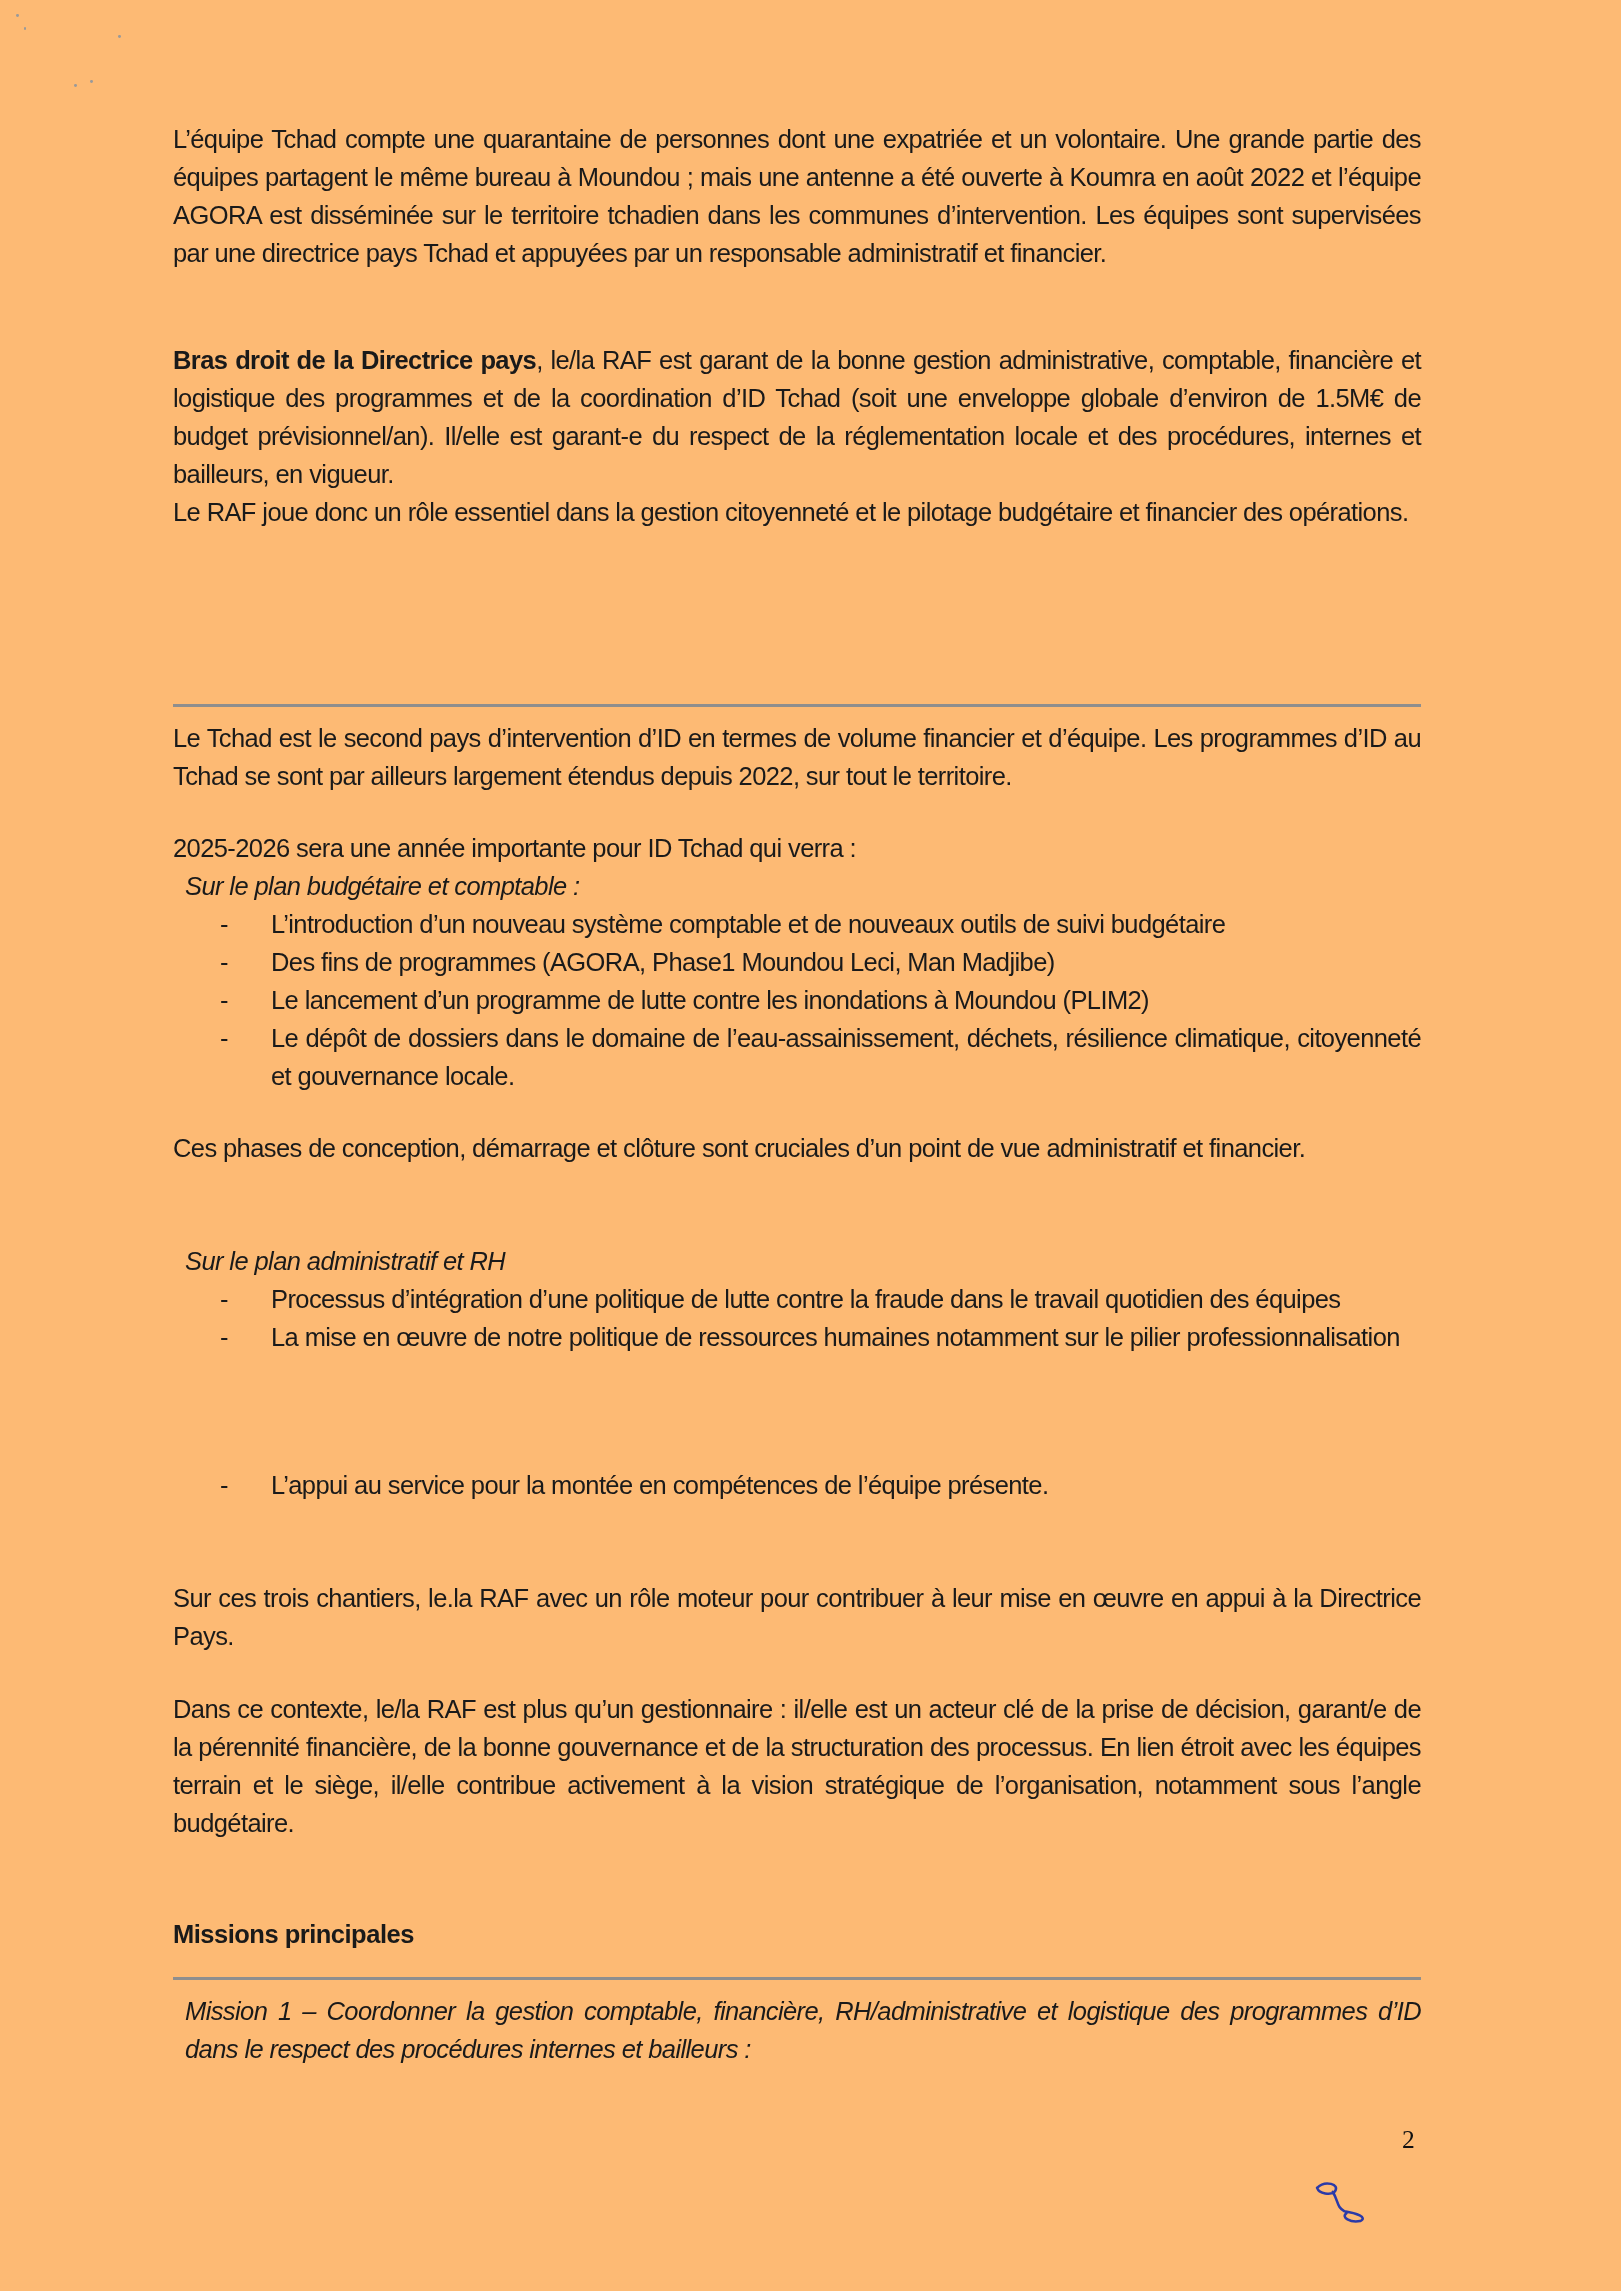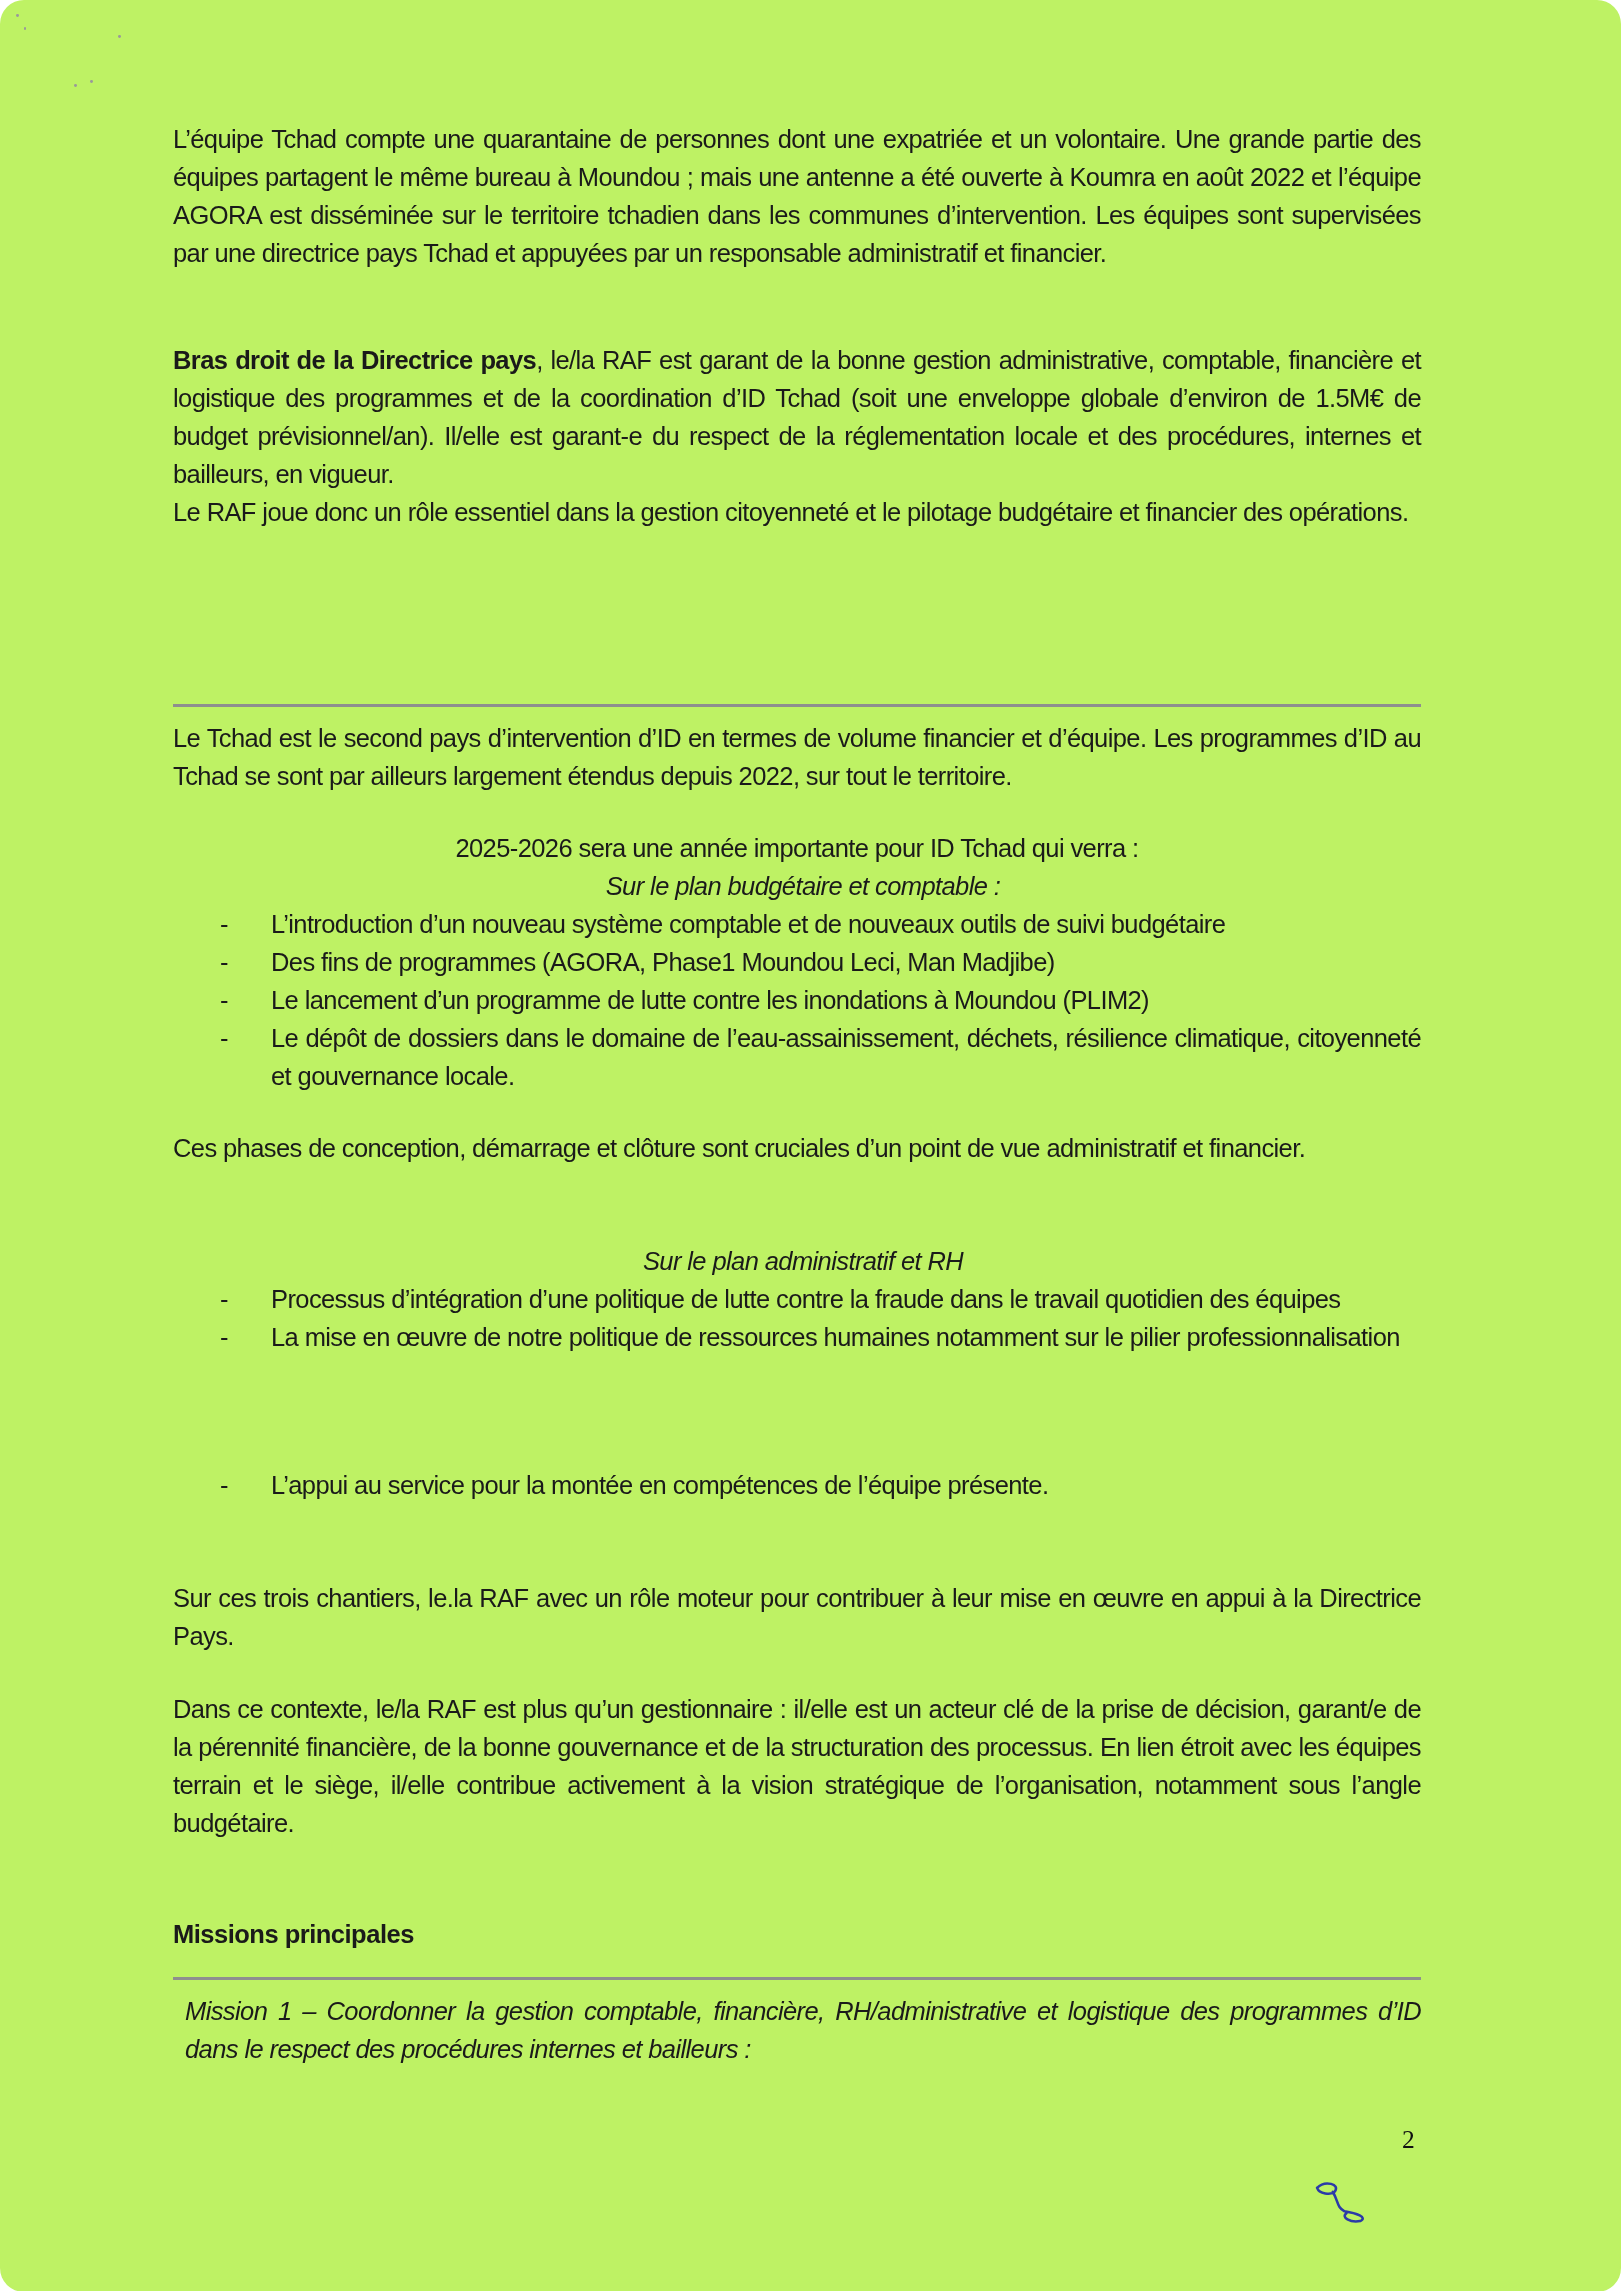--- a/index.html
+++ b/index.html
@@ -1,21 +1,21 @@
 <!DOCTYPE html>
 <html><head>
 <meta charset="utf-8">
 <style>
   html, body { margin: 0; padding: 0; background: #ffffff; }
   body { width: 1621px; height: 2292px; position: relative; overflow: hidden;
          font-family: "Liberation Sans", "DejaVu Sans", sans-serif; color: #1a1a1a; }
-  .page { position: absolute; left: 0; top: 0; width: 1621px; height: 2292px; background: #bef264; border-radius: 24px; }
+  .page { position: absolute; left: 0; top: 0; width: 1621px; height: 2292px; background: #fdba74; }
   .col { position: absolute; left: 173px; width: 1248px; }
   .p { font-size: 25.5px; line-height: 38px; margin: 0; text-align: justify; letter-spacing: -0.6px; }
-  .p.last-left { text-align: center; }
+  .p.last-left { text-align: left; }
   .b { font-weight: bold; }
   .i { font-style: italic; margin-left: 12px; }
   .h { font-size: 25.5px; font-weight: bold; margin: 0; line-height: 37px; letter-spacing: -0.5px; }
   .rule { position: absolute; left: 173px; width: 1248px; height: 2.9px; background: #8e8e8e; }
   ul.dash { list-style: none; margin: 0; padding: 0; }
   ul.dash li { position: relative; padding-left: 98px; font-size: 25.5px; line-height: 38px; text-align: justify; letter-spacing: -0.6px; }
   ul.dash li .bullet { position: absolute; left: 47px; top: 0; }
   .pagenum { position: absolute; left: 1402px; top: 2125px; font-family: "Liberation Serif", serif; font-size: 25.5px; color: #111; }
   .signature { position: absolute; left: 1311px; top: 2178px; }
   .speck { position: absolute; width: 2.9px; height: 2.9px; background: #9a9a9a; border-radius: 50%; }

